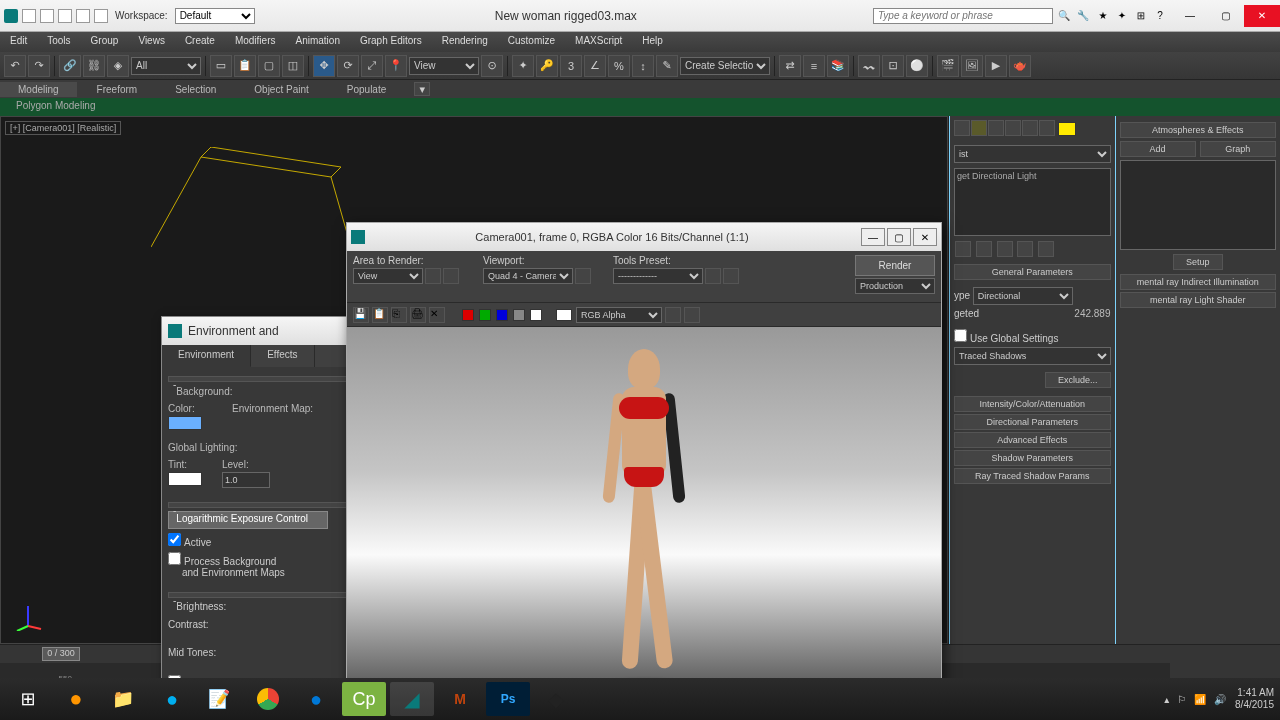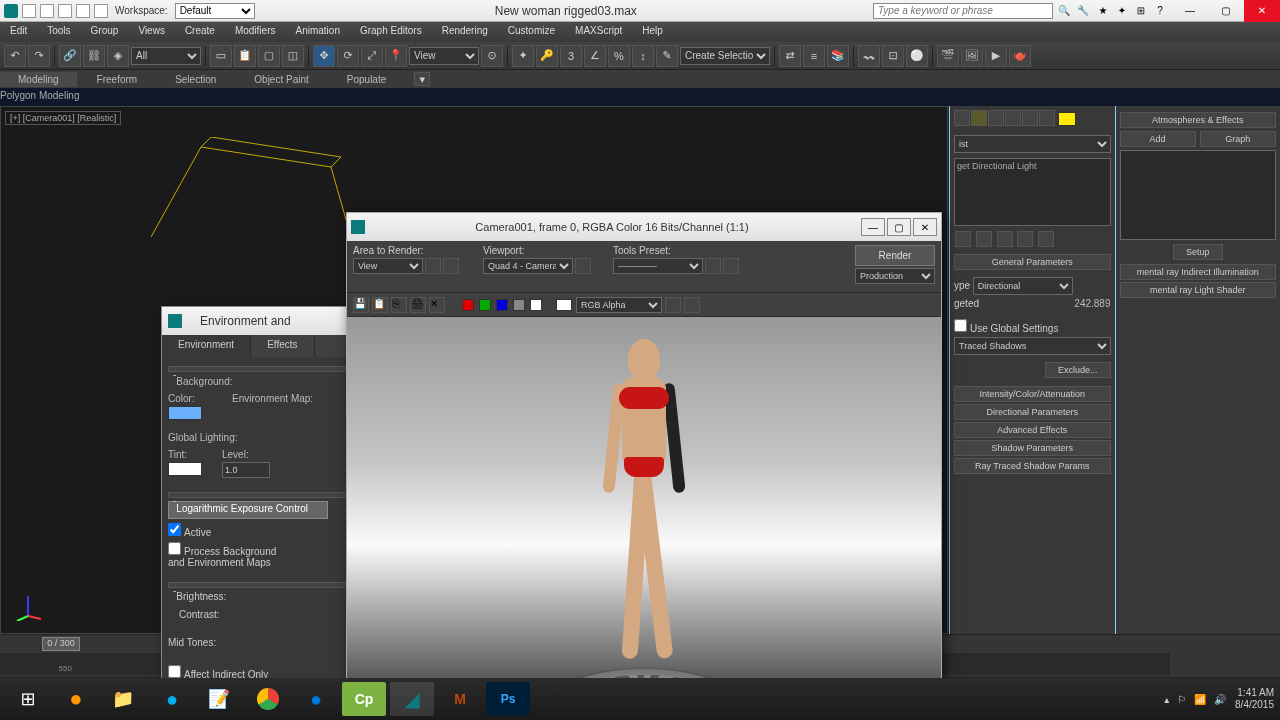--- a/index.html
+++ b/index.html
@@ -1,17 +1,17 @@
 <!DOCTYPE html>
 <html><head>
 <meta charset="utf-8">
 <style>
 *{margin:0;padding:0;box-sizing:border-box;font-family:"Segoe UI",Arial,sans-serif;font-size:10px;user-select:none}
 body{width:1280px;height:720px;background:#3a3a3a;overflow:hidden;position:relative}
-.titlebar{height:22px;background:linear-gradient(#f5f5f5,#e8e8e8);display:flex;align-items:center;border-bottom:1px solid #aaa}
+.titlebar{height:32px;background:linear-gradient(#f5f5f5,#e8e8e8);display:flex;align-items:center;border-bottom:1px solid #aaa}
 .tb-left{display:flex;align-items:center;gap:4px;padding:0 4px}
 .tb-icon{width:14px;height:14px;background:#0a7a7a;border-radius:2px}
 .tb-btn{width:14px;height:14px;border:1px solid #999;background:#fff;cursor:pointer}
 .ws-label{font-size:10px;color:#333;padding:0 3px}
 .ws-select{width:80px;height:16px;background:#fff;border:1px solid #888;font-size:10px}
 .tb-title{flex:1;text-align:center;font-size:12px;color:#333}
 .search{width:180px;height:16px;border:1px solid #888;background:#fff;font-size:10px;font-style:italic;color:#999;padding:0 4px}
 .tb-right{display:flex;align-items:center;gap:3px;padding:0 4px}
 .tb-sicon{width:16px;height:16px;display:flex;align-items:center;justify-content:center;cursor:pointer}
 .win-btns{display:flex;margin-left:auto}
@@ -19,42 +19,42 @@
 .win-close{background:#e81123;color:#fff}
 .menubar{height:20px;background:linear-gradient(#4a4a4a,#3a3a3a);display:flex;color:#ddd}
 .menu-item{padding:3px 10px;cursor:pointer}
 .toolbar{height:28px;background:linear-gradient(#424242,#363636);display:flex;align-items:center;gap:2px;padding:0 4px;border-bottom:1px solid #222}
 .tool{width:22px;height:22px;background:#444;border:1px solid #555;cursor:pointer;display:flex;align-items:center;justify-content:center;color:#ccc;font-size:11px}
 .tool-sel{width:70px;height:18px;background:#333;border:1px solid #666;color:#ccc}
 .sep{width:1px;height:20px;background:#222;margin:0 2px}
 .ribbon{height:18px;background:#3a3a3a;display:flex;align-items:center;gap:2px}
 .rib-item{padding:2px 18px;color:#bbb;cursor:pointer;font-size:10px}
 .rib-active{background:#4a4a4a}
-.subbar{height:18px;background:#0f172a;color:#aaa;padding:2px 0;font-size:10px}
+.subbar{height:18px;background:#14532d;color:#aaa;padding:2px 16px;font-size:10px}
 .main-area{position:relative;height:calc(100% - 22px - 20px - 28px - 18px - 18px - 64px - 22px);background:#a21caf}
 .viewport{position:absolute;left:0;top:0;width:948px;height:100%;background:#1a1a1a;border:1px solid #444}
 .vp-label{position:absolute;left:4px;top:4px;background:#1a1a1a;border:1px solid #555;color:#aaa;padding:1px 4px;font-size:9px}
 .vp-lines{position:absolute;left:150px;top:30px;width:200px;height:100px}
 .vp-line{stroke:#c4a800;stroke-width:1;fill:none}
 .vp-axis{position:absolute;left:12px;bottom:12px;width:30px;height:30px}
 .right-panel{position:absolute;right:0;top:0;width:332px;height:100%;background:#383838;border-left:1px solid #222;display:flex}
 .rp-col{flex:1;padding:4px;color:#ccc;border-left:1px solid #7dd3fc}
 .rp-tabs{display:flex;gap:1px;margin-bottom:4px}
 .rp-tab{width:16px;height:16px;background:#444;border:1px solid #555;cursor:pointer}
 .rp-sw{width:18px;height:14px;background:#ffea00;float:right;margin:2px;border:1px solid #333}
 .rp-sel{width:100%;height:18px;background:#333;border:1px solid #666;color:#ccc;font-size:9px;margin:3px 0}
 .rp-box{width:100%;height:68px;background:#2a2a2a;border:1px solid #666;margin:2px 0}
 .rp-sec{background:#444;border:1px solid #555;margin:2px 0;padding:2px 4px;font-size:9px;text-align:center;cursor:pointer}
 .rp-val{float:right;color:#bbb}
 .rp-chk{margin-right:3px}
 .rp-btn{background:#444;border:1px solid #555;padding:2px 12px;font-size:9px;color:#ccc;cursor:pointer}
 .rp-ic{width:16px;height:16px;display:inline-block;background:#444;border:1px solid #555;margin:1px;cursor:pointer}
 
 .env-dlg{position:absolute;left:161px;top:200px;width:360px;height:450px;background:#383838;border:1px solid #888;box-shadow:2px 2px 8px rgba(0,0,0,.5);z-index:5}
-.env-title{height:28px;background:linear-gradient(#f5f5f5,#e0e0e0);display:flex;align-items:center;padding:0 6px;gap:18px}
+.env-title{height:28px;background:linear-gradient(#f5f5f5,#e0e0e0);display:flex;align-items:center;padding:0 6px;gap:6px}
 .env-icon{width:14px;height:14px;background:#0a7a7a}
 .env-tabs{display:flex;height:22px;background:#404040}
 .env-tab{padding:4px 16px;color:#ccc;font-size:10px;cursor:pointer;border-right:1px solid #2a2a2a}
 .env-tab.active{background:#383838;border-bottom:1px solid #383838}
 .env-body{padding:6px;color:#ccc;height:calc(100% - 50px);overflow:hidden}
 .env-roll{background:#444;border:1px solid #555;padding:2px 4px;margin:3px 0;font-size:10px;text-align:center}
 .env-lbl{font-size:10px;color:#bbb;margin:4px 0 2px}
 .env-sw{width:34px;height:14px;background:#6ab0ff;border:1px solid #333;display:inline-block}
 .env-sw.white{background:#fff}
 .env-spin{width:48px;height:16px;background:#333;border:1px solid #666;color:#ccc;font-size:9px;padding:0 2px;display:inline-block}
@@ -293,30 +293,30 @@
       <div style="display:flex;gap:20px">
         <div><div class="env-lbl">Tint:</div><span class="env-sw white"></span></div>
         <div><div class="env-lbl">Level:</div><input class="env-spin" value="1.0" style=""></div>
       </div>
       <div class="env-roll" style="margin-top:14px">
           <span style="float:left">-</span>
           <span style="float:right">Exposure</span>
         </div>
       <div class="env-drop">Logarithmic Exposure Control</div>
       <div style="margin:4px 0"><input type="checkbox" checked="" class="rp-chk" style=""><span>Active</span></div>
-      <div><input type="checkbox" class="rp-chk" style=""><span>Process Background</span><br><span style="">and Environment Maps</span></div>
+      <div><input type="checkbox" class="rp-chk" style=""><span>Process Background</span><br><span style="margin-left:14px">and Environment Maps</span></div>
       <div class="env-roll" style="margin-top:14px">
           <span style="float:left">-</span>
           <span style="float:right">Logarithmic Exposure</span>
         </div>
       <div style="display:flex;justify-content:space-between;margin:0 0">
           <span>Brightness:</span>
           <input class="env-spin" value="52.5" style="">
         </div>
-      <div style="display:flex;justify-content:space-between;margin:2px 11px">
+      <div style="display:flex;justify-content:space-between;margin:2px 0">
           <span>Contrast:</span>
           <input class="env-spin" value="50.0" style="">
         </div>
       <div style="display:flex;justify-content:space-between;margin:12px 0">
           <span>Mid Tones:</span>
           <input class="env-spin" value="1.0" style="">
         </div>
       <div style="margin-top:6px"><input type="checkbox" class="rp-chk" style=""><span>Affect Indirect Only</span></div>
     </div>
   </div>
@@ -446,21 +446,21 @@
 <div class="taskbar">
   <div class="tb-app" style="color:#fff;font-size:18px">⊞</div>
   <div class="tb-app" style="color:#ff9500;font-size:22px">●</div>
   <div class="tb-app" style="color:#ffd76a;font-size:18px">📁</div>
   <div class="tb-app" style="color:#00aff0;font-size:20px">●</div>
   <div class="tb-app" style="color:#5ac8fa;font-size:18px">📝</div>
   <div class="tb-app">
       <span style="width:22px;height:22px;border-radius:50%;background:conic-gradient(#ea4335 0 120deg,#34a853 120deg 240deg,#fbbc05 240deg 360deg);display:block"></span>
     </div>
   <div class="tb-app" style="color:#0078d7;font-size:20px">●</div>
-  <div class="tb-app active" style="background:#7cb342;color:#fff;font-size:14px;font-weight:bold">Cp</div>
+  <div class="tb-app active" style="background:#7cb342;color:#fff;font-size:18px;font-weight:normal">Cp</div>
   <div class="tb-app active" style="color:#0a7a7a;font-size:20px">◢</div>
   <div class="tb-app" style="color:#c1440e;font-size:14px;font-weight:bold">M</div>
   <div class="tb-app" style="background:#001e36;color:#31a8ff;font-size:12px;font-weight:bold">Ps</div>
   <div class="tb-app" style="color:#222;font-size:20px">◆</div>
   <div class="tray">
     <span>▴</span>
     <span>⚐</span>
     <span>📶</span>
     <span>🔊</span>
     <div class="clock">

